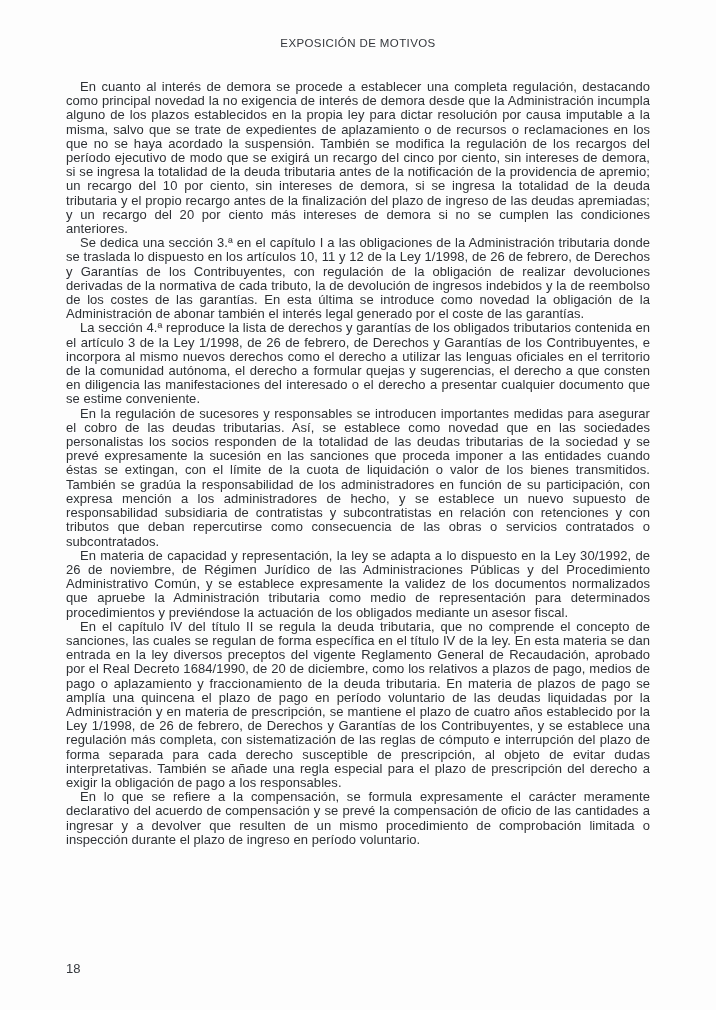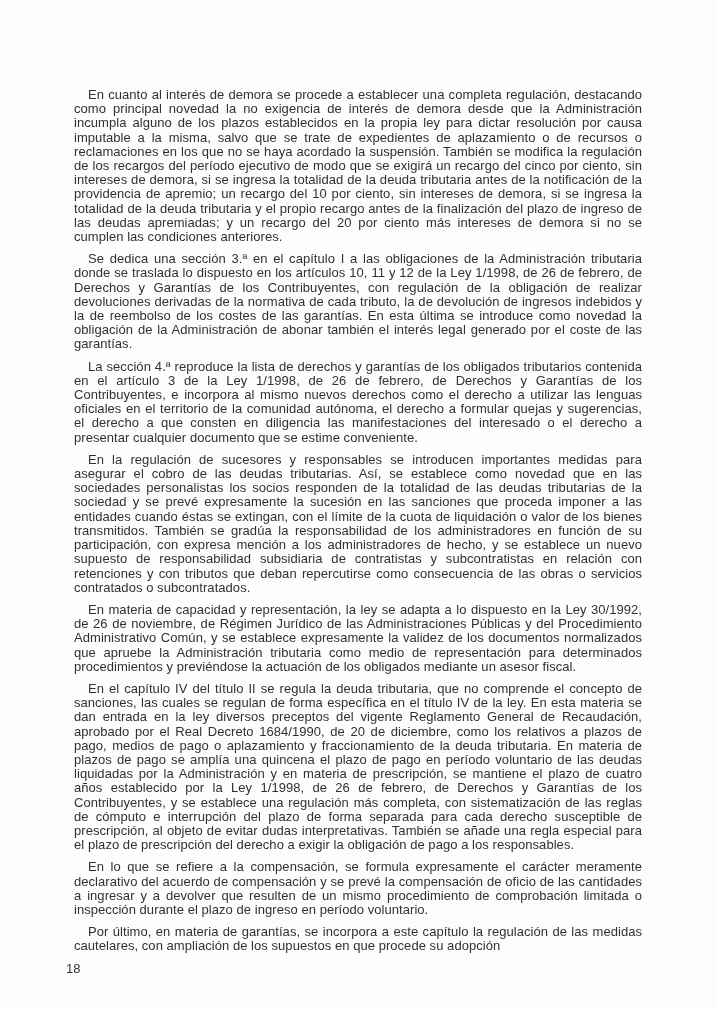--- a/index.html
+++ b/index.html
@@ -32,44 +32,44 @@
     position: absolute;
     top: 80px;
     left: 66px;
     width: 584px;
     text-align: justify;
     font-size: 13px;
     line-height: 14.2px;
     letter-spacing: 0.05px;
   }
   .content p {
-    margin: 8px;
+    margin: 0;
     padding: 0;
     text-indent: 14px;
   }
   .page-number {
     position: absolute;
     left: 66px;
     top: 961px;
     font-size: 13px;
     color: #34373c;
   }
 </style>
 </head>
 <body>
 
 <div class="page">
 
+  <div class="heading">EXPOSICIÓN DE MOTIVOS</div>
 
   <div class="content">
     <p>En cuanto al interés de demora se procede a establecer una completa regulación, destacando como principal novedad la no exigencia de interés de demora desde que la Administración incumpla alguno de los plazos establecidos en la propia ley para dictar resolución por causa imputable a la misma, salvo que se trate de expedientes de aplazamiento o de recursos o reclamaciones en los que no se haya acordado la suspensión. También se modifica la regulación de los recargos del período ejecutivo de modo que se exigirá un recargo del cinco por ciento, sin intereses de demora, si se ingresa la totalidad de la deuda tributaria antes de la notificación de la providencia de apremio; un recargo del 10 por ciento, sin intereses de demora, si se ingresa la totalidad de la deuda tributaria y el propio recargo antes de la finalización del plazo de ingreso de las deudas apremiadas; y un recargo del 20 por ciento más intereses de demora si no se cumplen las condiciones anteriores.</p>
     <p>Se dedica una sección 3.ª en el capítulo I a las obligaciones de la Administración tributaria donde se traslada lo dispuesto en los artículos 10, 11 y 12 de la Ley 1/1998, de 26 de febrero, de Derechos y Garantías de los Contribuyentes, con regulación de la obligación de realizar devoluciones derivadas de la normativa de cada tributo, la de devolución de ingresos indebidos y la de reembolso de los costes de las garantías. En esta última se introduce como novedad la obligación de la Administración de abonar también el interés legal generado por el coste de las garantías.</p>
     <p>La sección 4.ª reproduce la lista de derechos y garantías de los obligados tributarios contenida en el artículo 3 de la Ley 1/1998, de 26 de febrero, de Derechos y Garantías de los Contribuyentes, e incorpora al mismo nuevos derechos como el derecho a utilizar las lenguas oficiales en el territorio de la comunidad autónoma, el derecho a formular quejas y sugerencias, el derecho a que consten en diligencia las manifestaciones del interesado o el derecho a presentar cualquier documento que se estime conveniente.</p>
     <p>En la regulación de sucesores y responsables se introducen importantes medidas para asegurar el cobro de las deudas tributarias. Así, se establece como novedad que en las sociedades personalistas los socios responden de la totalidad de las deudas tributarias de la sociedad y se prevé expresamente la sucesión en las sanciones que proceda imponer a las entidades cuando éstas se extingan, con el límite de la cuota de liquidación o valor de los bienes transmitidos. También se gradúa la responsabilidad de los administradores en función de su participación, con expresa mención a los administradores de hecho, y se establece un nuevo supuesto de responsabilidad subsidiaria de contratistas y subcontratistas en relación con retenciones y con tributos que deban repercutirse como consecuencia de las obras o servicios contratados o subcontratados.</p>
     <p>En materia de capacidad y representación, la ley se adapta a lo dispuesto en la Ley 30/1992, de 26 de noviembre, de Régimen Jurídico de las Administraciones Públicas y del Procedimiento Administrativo Común, y se establece expresamente la validez de los documentos normalizados que apruebe la Administración tributaria como medio de representación para determinados procedimientos y previéndose la actuación de los obligados mediante un asesor fiscal.</p>
     <p>En el capítulo IV del título II se regula la deuda tributaria, que no comprende el concepto de sanciones, las cuales se regulan de forma específica en el título IV de la ley. En esta materia se dan entrada en la ley diversos preceptos del vigente Reglamento General de Recaudación, aprobado por el Real Decreto 1684/1990, de 20 de diciembre, como los relativos a plazos de pago, medios de pago o aplazamiento y fraccionamiento de la deuda tributaria. En materia de plazos de pago se amplía una quincena el plazo de pago en período voluntario de las deudas liquidadas por la Administración y en materia de prescripción, se mantiene el plazo de cuatro años establecido por la Ley 1/1998, de 26 de febrero, de Derechos y Garantías de los Contribuyentes, y se establece una regulación más completa, con sistematización de las reglas de cómputo e interrupción del plazo de forma separada para cada derecho susceptible de prescripción, al objeto de evitar dudas interpretativas. También se añade una regla especial para el plazo de prescripción del derecho a exigir la obligación de pago a los responsables.</p>
     <p>En lo que se refiere a la compensación, se formula expresamente el carácter meramente declarativo del acuerdo de compensación y se prevé la compensación de oficio de las cantidades a ingresar y a devolver que resulten de un mismo procedimiento de comprobación limitada o inspección durante el plazo de ingreso en período voluntario.</p>
-    <p>Por último, en materia de garantías, se incorpora a este capítulo la regulación de las medidas cautelares, con ampliación de los supuestos en que procede su adopción</p>
   </div>
 
   <div class="page-number">18</div>
 
 </div>
 
 </body></html>

